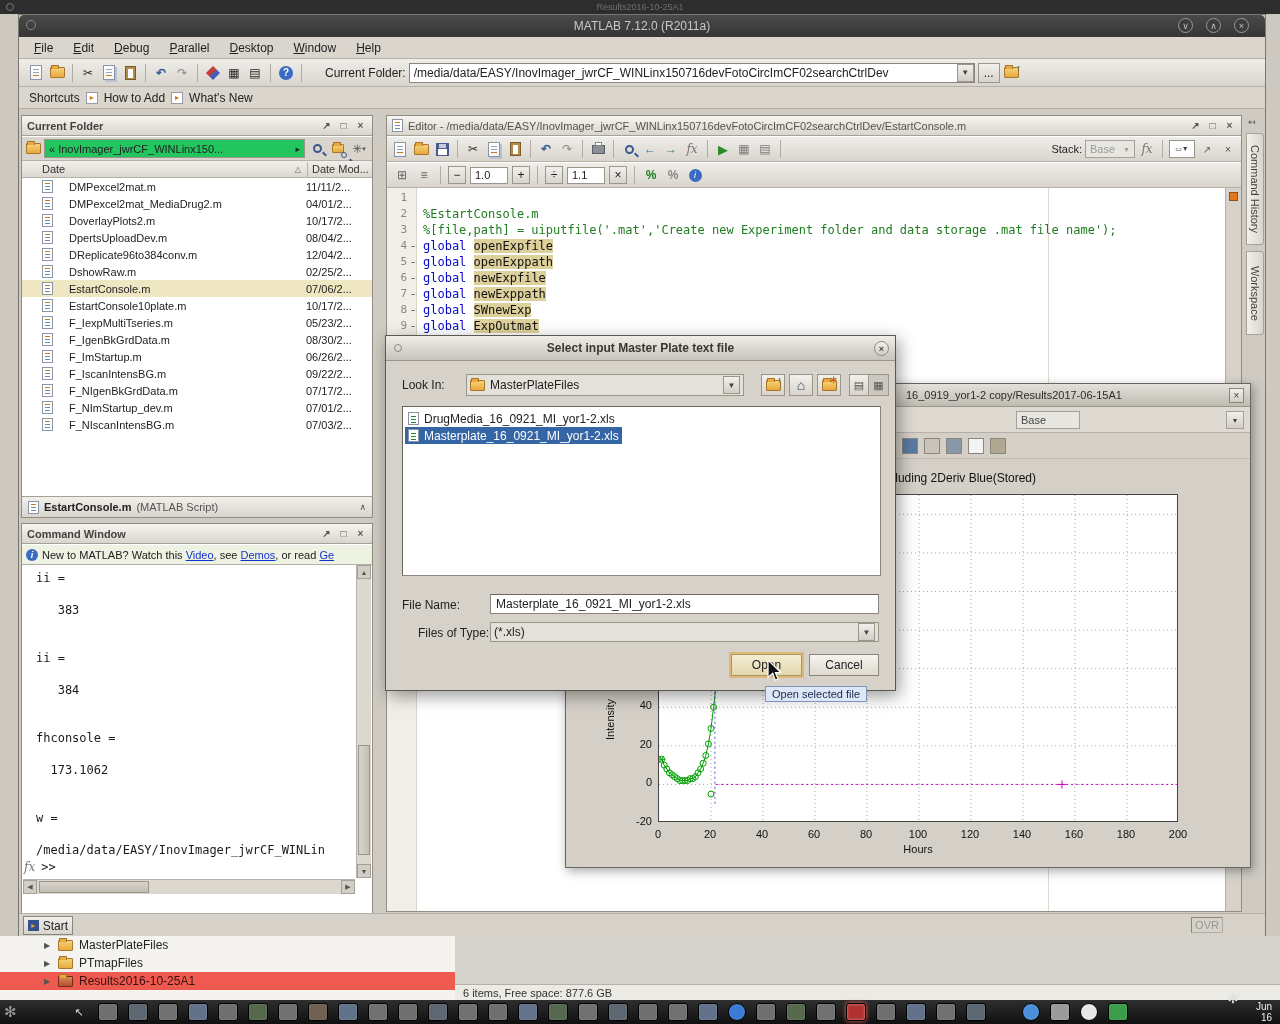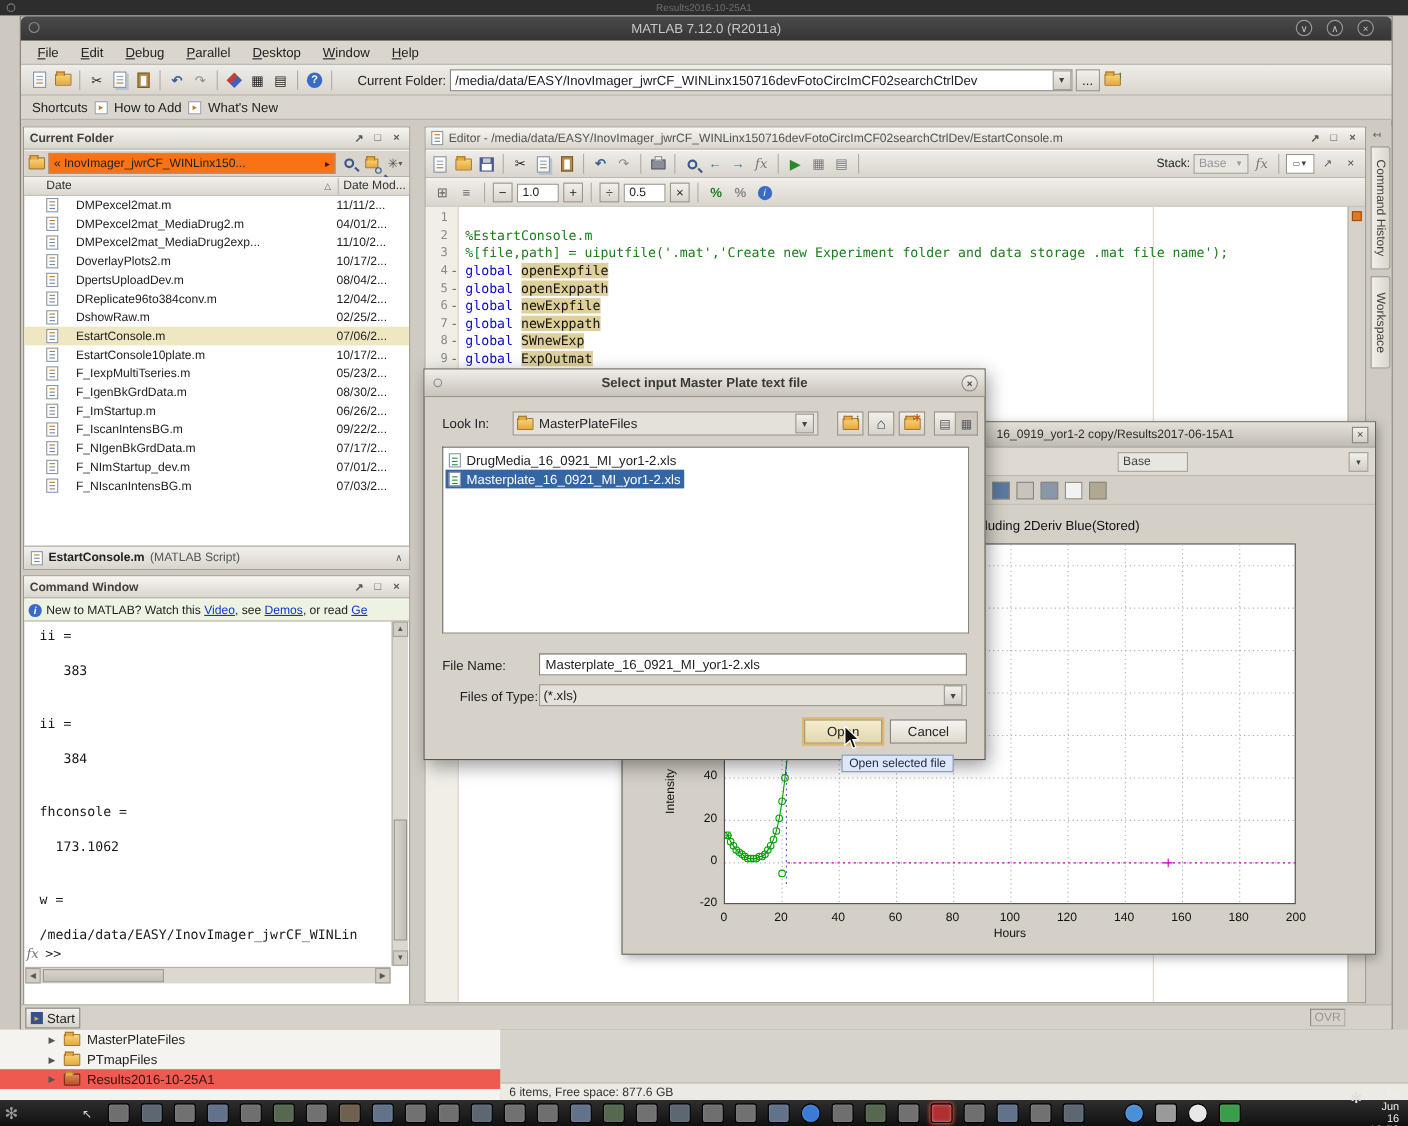--- a/index.html
+++ b/index.html
@@ -24,21 +24,21 @@
   .win-circle{width:15px;height:15px;border-radius:50%;border:1px solid #9a9a9a;color:#c0c0c0;font-size:9px;display:flex;align-items:center;justify-content:center;background:#3c3c3c;}
 
   
   .panel{position:absolute;background:#fff;border:1px solid #928e84;}
   .panel-titlebar{position:absolute;left:0;right:0;top:0;height:20px;background:linear-gradient(#f7f5f1,#d9d5cd);border-bottom:1px solid #a5a198;display:flex;align-items:center;padding:0 5px;font-size:11px;font-weight:bold;color:#44423e;}
   .pt-icons{margin-left:auto;display:flex;gap:4px;color:#5a5850;font-size:10px;}
   .pt-icons span{width:13px;height:13px;display:flex;align-items:center;justify-content:center;border:1px solid transparent;}
 
   
   .cf-nav{position:absolute;left:0;right:0;top:21px;height:24px;background:#d9d5cd;display:flex;align-items:center;gap:3px;padding:0 4px;border-bottom:1px solid #b5b1a8;}
-  .crumb{flex:1;height:19px;background:#f97316;border:1px solid #9a968c;display:flex;align-items:center;padding:0 4px;font-size:11px;white-space:nowrap;overflow:hidden;}
+  .crumb{flex:1;height:19px;background:#22c55e;border:1px solid #9a968c;display:flex;align-items:center;padding:0 4px;font-size:11px;white-space:nowrap;overflow:hidden;}
   .cf-header{position:absolute;left:0;right:0;top:45px;height:17px;background:linear-gradient(#f2f0ec,#dcd8d0);border-bottom:1px solid #b5b1a8;display:flex;align-items:center;font-size:11px;color:#333;}
   .cf-row{display:flex;align-items:center;height:17px;padding-left:20px;gap:16px;font-size:11px;white-space:nowrap;}
   .cf-row.sel{background:#efe6c2;}
   .cf-row .nm{flex:1;overflow:hidden;text-overflow:ellipsis;}
   .cf-row .dt{width:66px;flex:none;color:#222;}
   .cf-detail{position:absolute;left:0;right:0;bottom:0;height:21px;background:linear-gradient(#f2f0ec,#d9d5cd);border-top:1px solid #a5a198;display:flex;align-items:center;gap:5px;padding:0 6px;font-size:11px;}
 
   
   .cmd-banner{position:absolute;left:0;right:0;top:21px;height:20px;background:#eef2e2;border-bottom:1px solid #b5b1a8;display:flex;align-items:center;gap:4px;padding:0 4px;font-size:11px;white-space:nowrap;overflow:hidden;}
   .cmd-banner a{color:#1133cc;text-decoration:underline;}
@@ -240,25 +240,20 @@
             <span class="nm">DMPexcel2mat.m</span>
             <span class="dt">11/11/2...</span>
           </div>
           <div class="cf-row">
             <span class="mfile-ico"></span>
             <span class="nm">DMPexcel2mat_MediaDrug2.m</span>
             <span class="dt">04/01/2...</span>
           </div>
           <div class="cf-row">
             <span class="mfile-ico"></span>
-            <span class="nm">DMPexcel2mat_MediaDrug2exp...</span>
-            <span class="dt">11/10/2...</span>
-          </div>
-          <div class="cf-row">
-            <span class="mfile-ico"></span>
             <span class="nm">DoverlayPlots2.m</span>
             <span class="dt">10/17/2...</span>
           </div>
           <div class="cf-row">
             <span class="mfile-ico"></span>
             <span class="nm">DpertsUploadDev.m</span>
             <span class="dt">08/04/2...</span>
           </div>
           <div class="cf-row">
             <span class="mfile-ico"></span>
@@ -447,21 +442,21 @@
         <span class="ico" style="color:#666;">≡</span>
         <span class="sep"></span>
         <span class="tb-btn" style="border:1px solid #9a968c;background:linear-gradient(#f2f0ec,#d8d4cc);">−</span>
         <span class="num-field">
             <span>1.0</span>
           </span>
         <span class="tb-btn" style="border:1px solid #9a968c;background:linear-gradient(#f2f0ec,#d8d4cc);">+</span>
         <span class="sep"></span>
         <span class="tb-btn" style="border:1px solid #9a968c;background:linear-gradient(#f2f0ec,#d8d4cc);">÷</span>
         <span class="num-field">
-            <span>0.5</span>
+            <span>1.1</span>
           </span>
         <span class="tb-btn" style="border:1px solid #9a968c;background:linear-gradient(#f2f0ec,#d8d4cc);">×</span>
         <span class="sep"></span>
         <span class="ico" style="color:#1e7d1e;font-weight:bold;">%</span>
         <span class="ico" style="color:#888;font-weight:bold;">%</span>
         <span class="ico">
             <span style="width:13px;height:13px;border-radius:50%;background:#3a6bc4;color:#fff;font-size:9px;font-style:italic;display:flex;align-items:center;justify-content:center;">i</span>
           </span>
       </div>
       <div class="ed-code">

